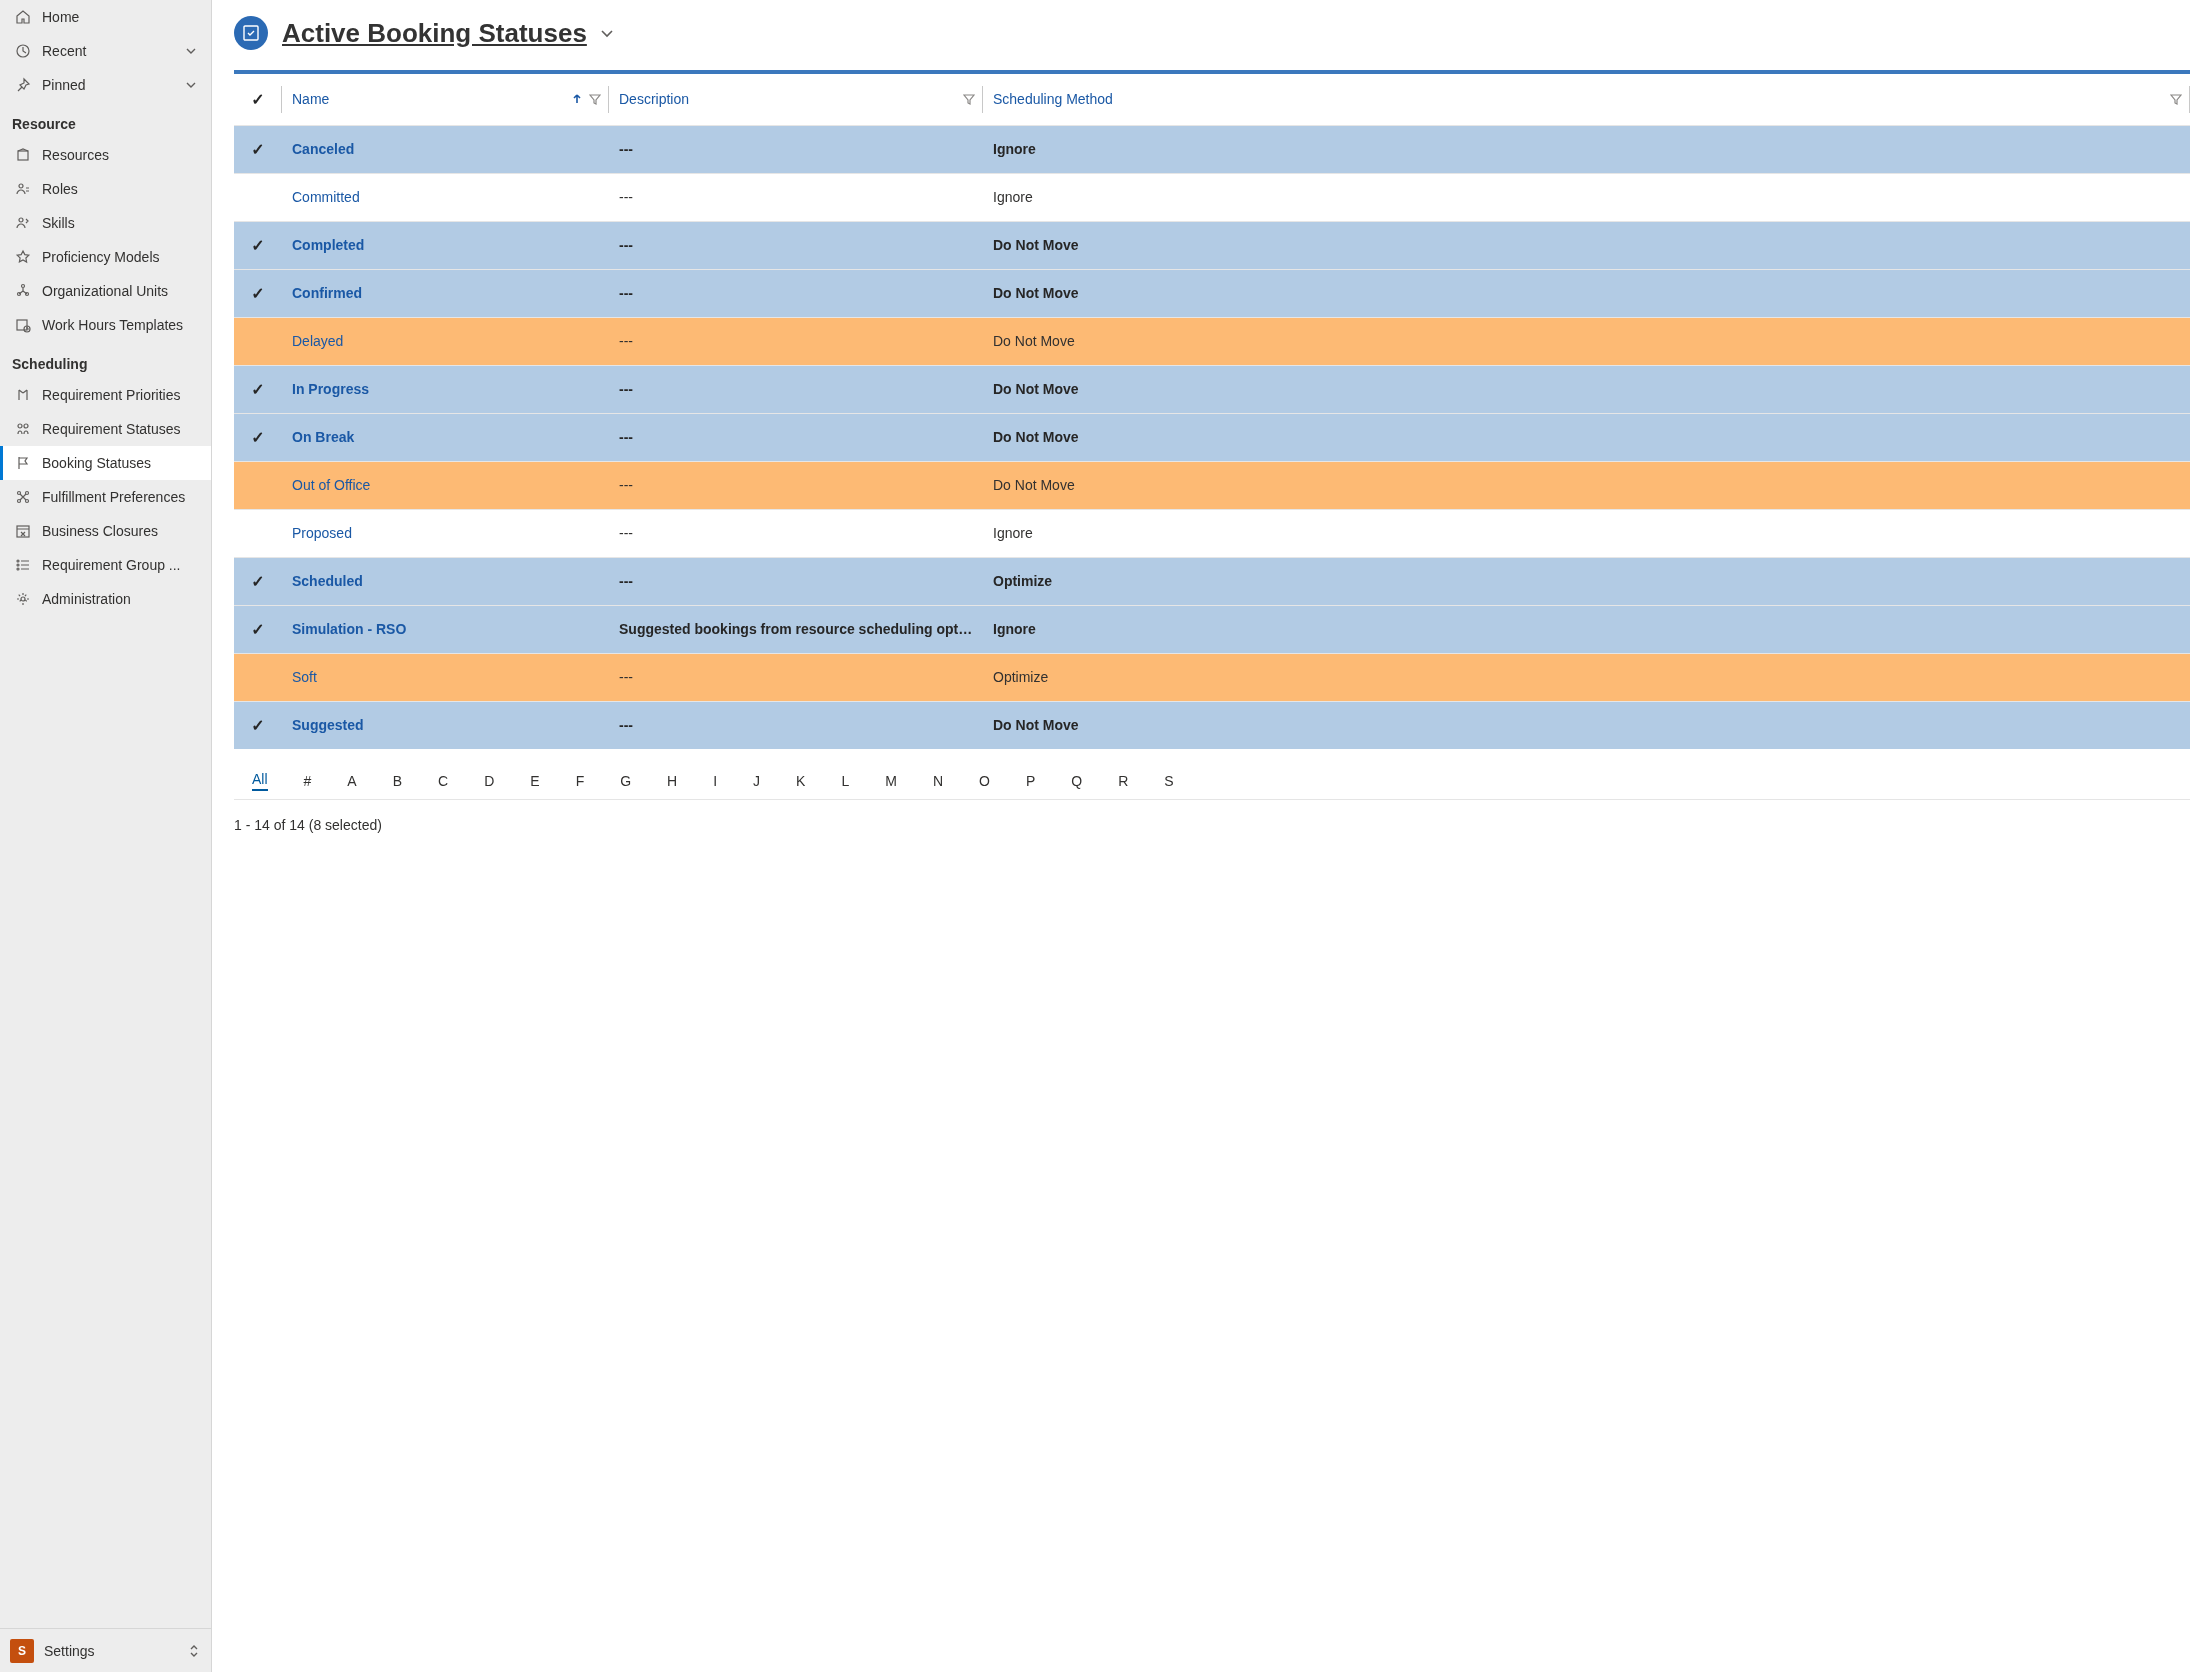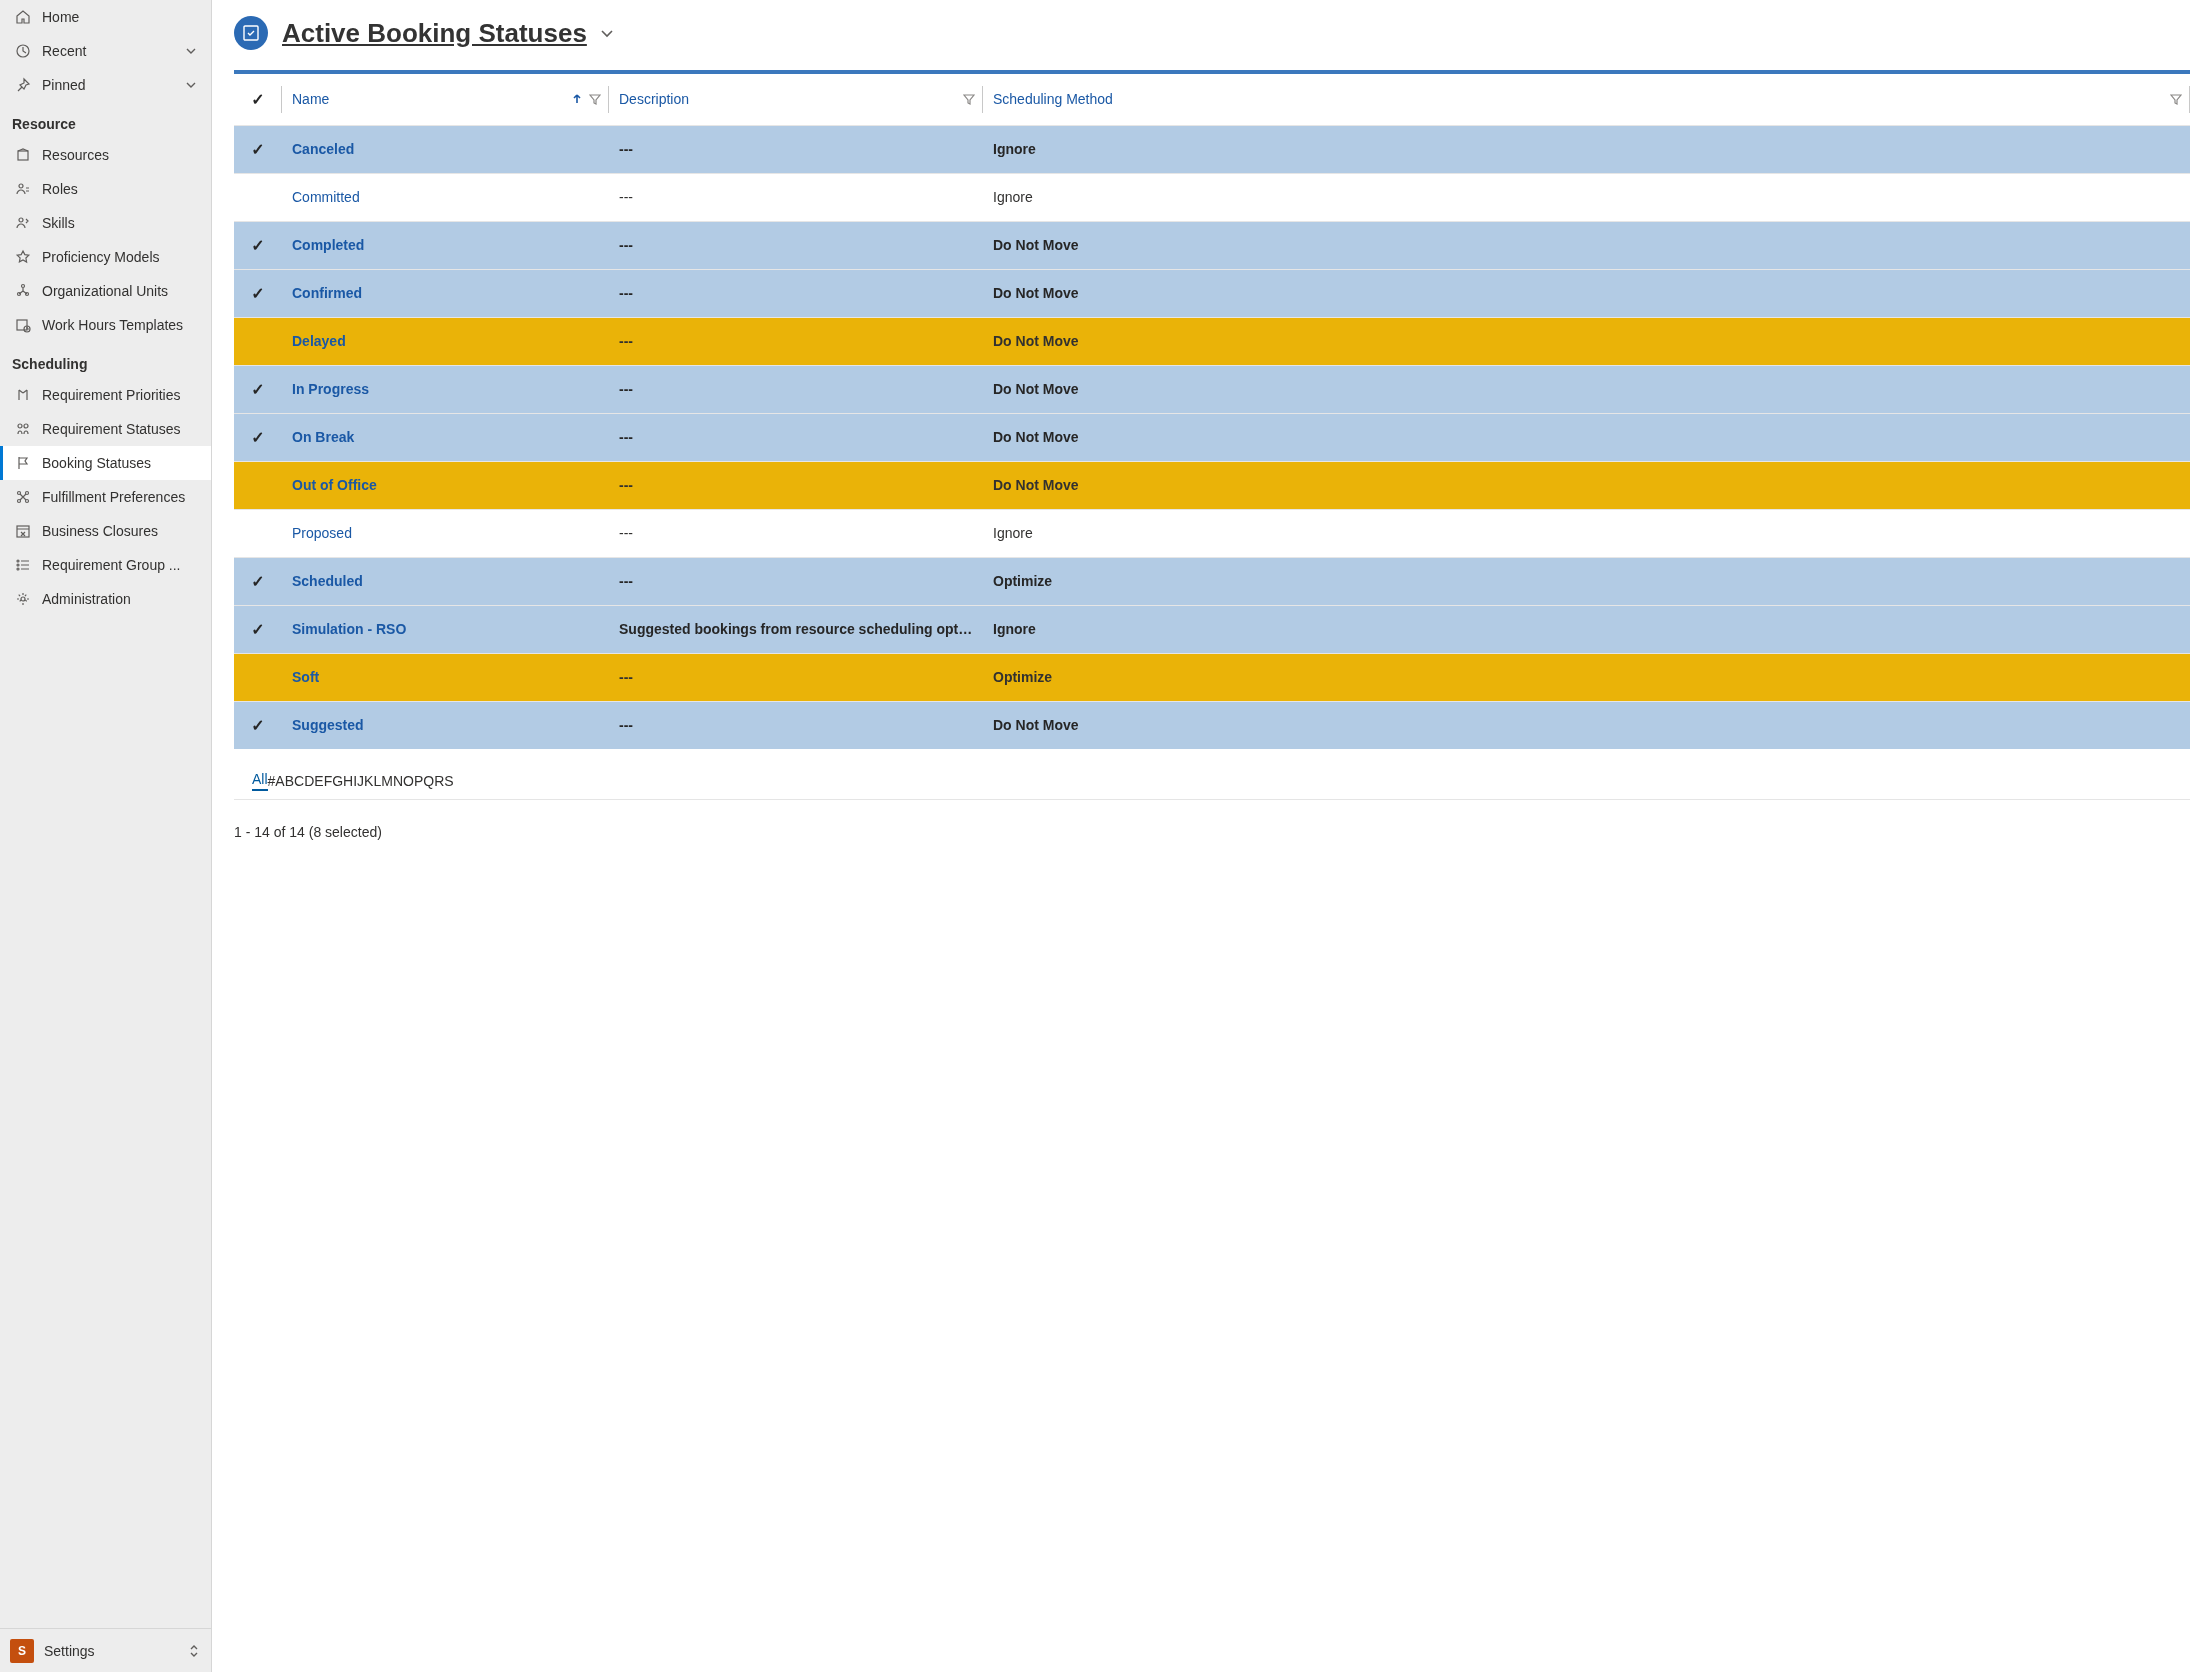--- a/index.html
+++ b/index.html
@@ -121,33 +121,34 @@
     width: 1px; background: #c8c8c8;
   }
   table.grid thead th .hdr-right {
     position: absolute; right: 8px; top: 50%; transform: translateY(-50%);
     display: flex; align-items: center; gap: 6px;
     color: #8a8886;
   }
   table.grid tbody tr { border-top: 1px solid #e6e6e6; }
   table.grid tbody tr.sel { background: #b2cbe4; font-weight: 600; color: #262626;}
   table.grid tbody tr.sel td.name-cell a { color: #1a58a5; font-weight: 600; }
-  table.grid tbody tr.even-unsel { background: #eab308; font-weight: bold; }
+  table.grid tbody tr.even-unsel { background: #fdba74; }
   table.grid tbody td.name-cell a { color: #1a58a5; text-decoration: none; }
   table.grid tbody td.check-cell { text-align: center; width: 40px; }
   .col-check { width: 48px; }
   .col-name { width: 327px; }
   .col-desc { width: 374px; }
   .col-method { width: auto; }
 
   .filter-bar {
     display: flex;
     align-items: center;
+    gap: 36px;
     padding: 12px 18px 8px 18px;
-    margin: 10px 0 12px 22px;
+    margin: 10px 0 5px 22px;
     font-size: 14px;
     color: #323130;
     border-bottom: 1px solid #e5e5e5;
   }
   .filter-bar .active { color: #005a9e; font-weight: 400; border-bottom: 2px solid #005a9e; padding-bottom: 2px;}
   .record-count {
     padding: 12px 0 12px 22px;
     font-size: 14px;
     color: #323130;
   }

